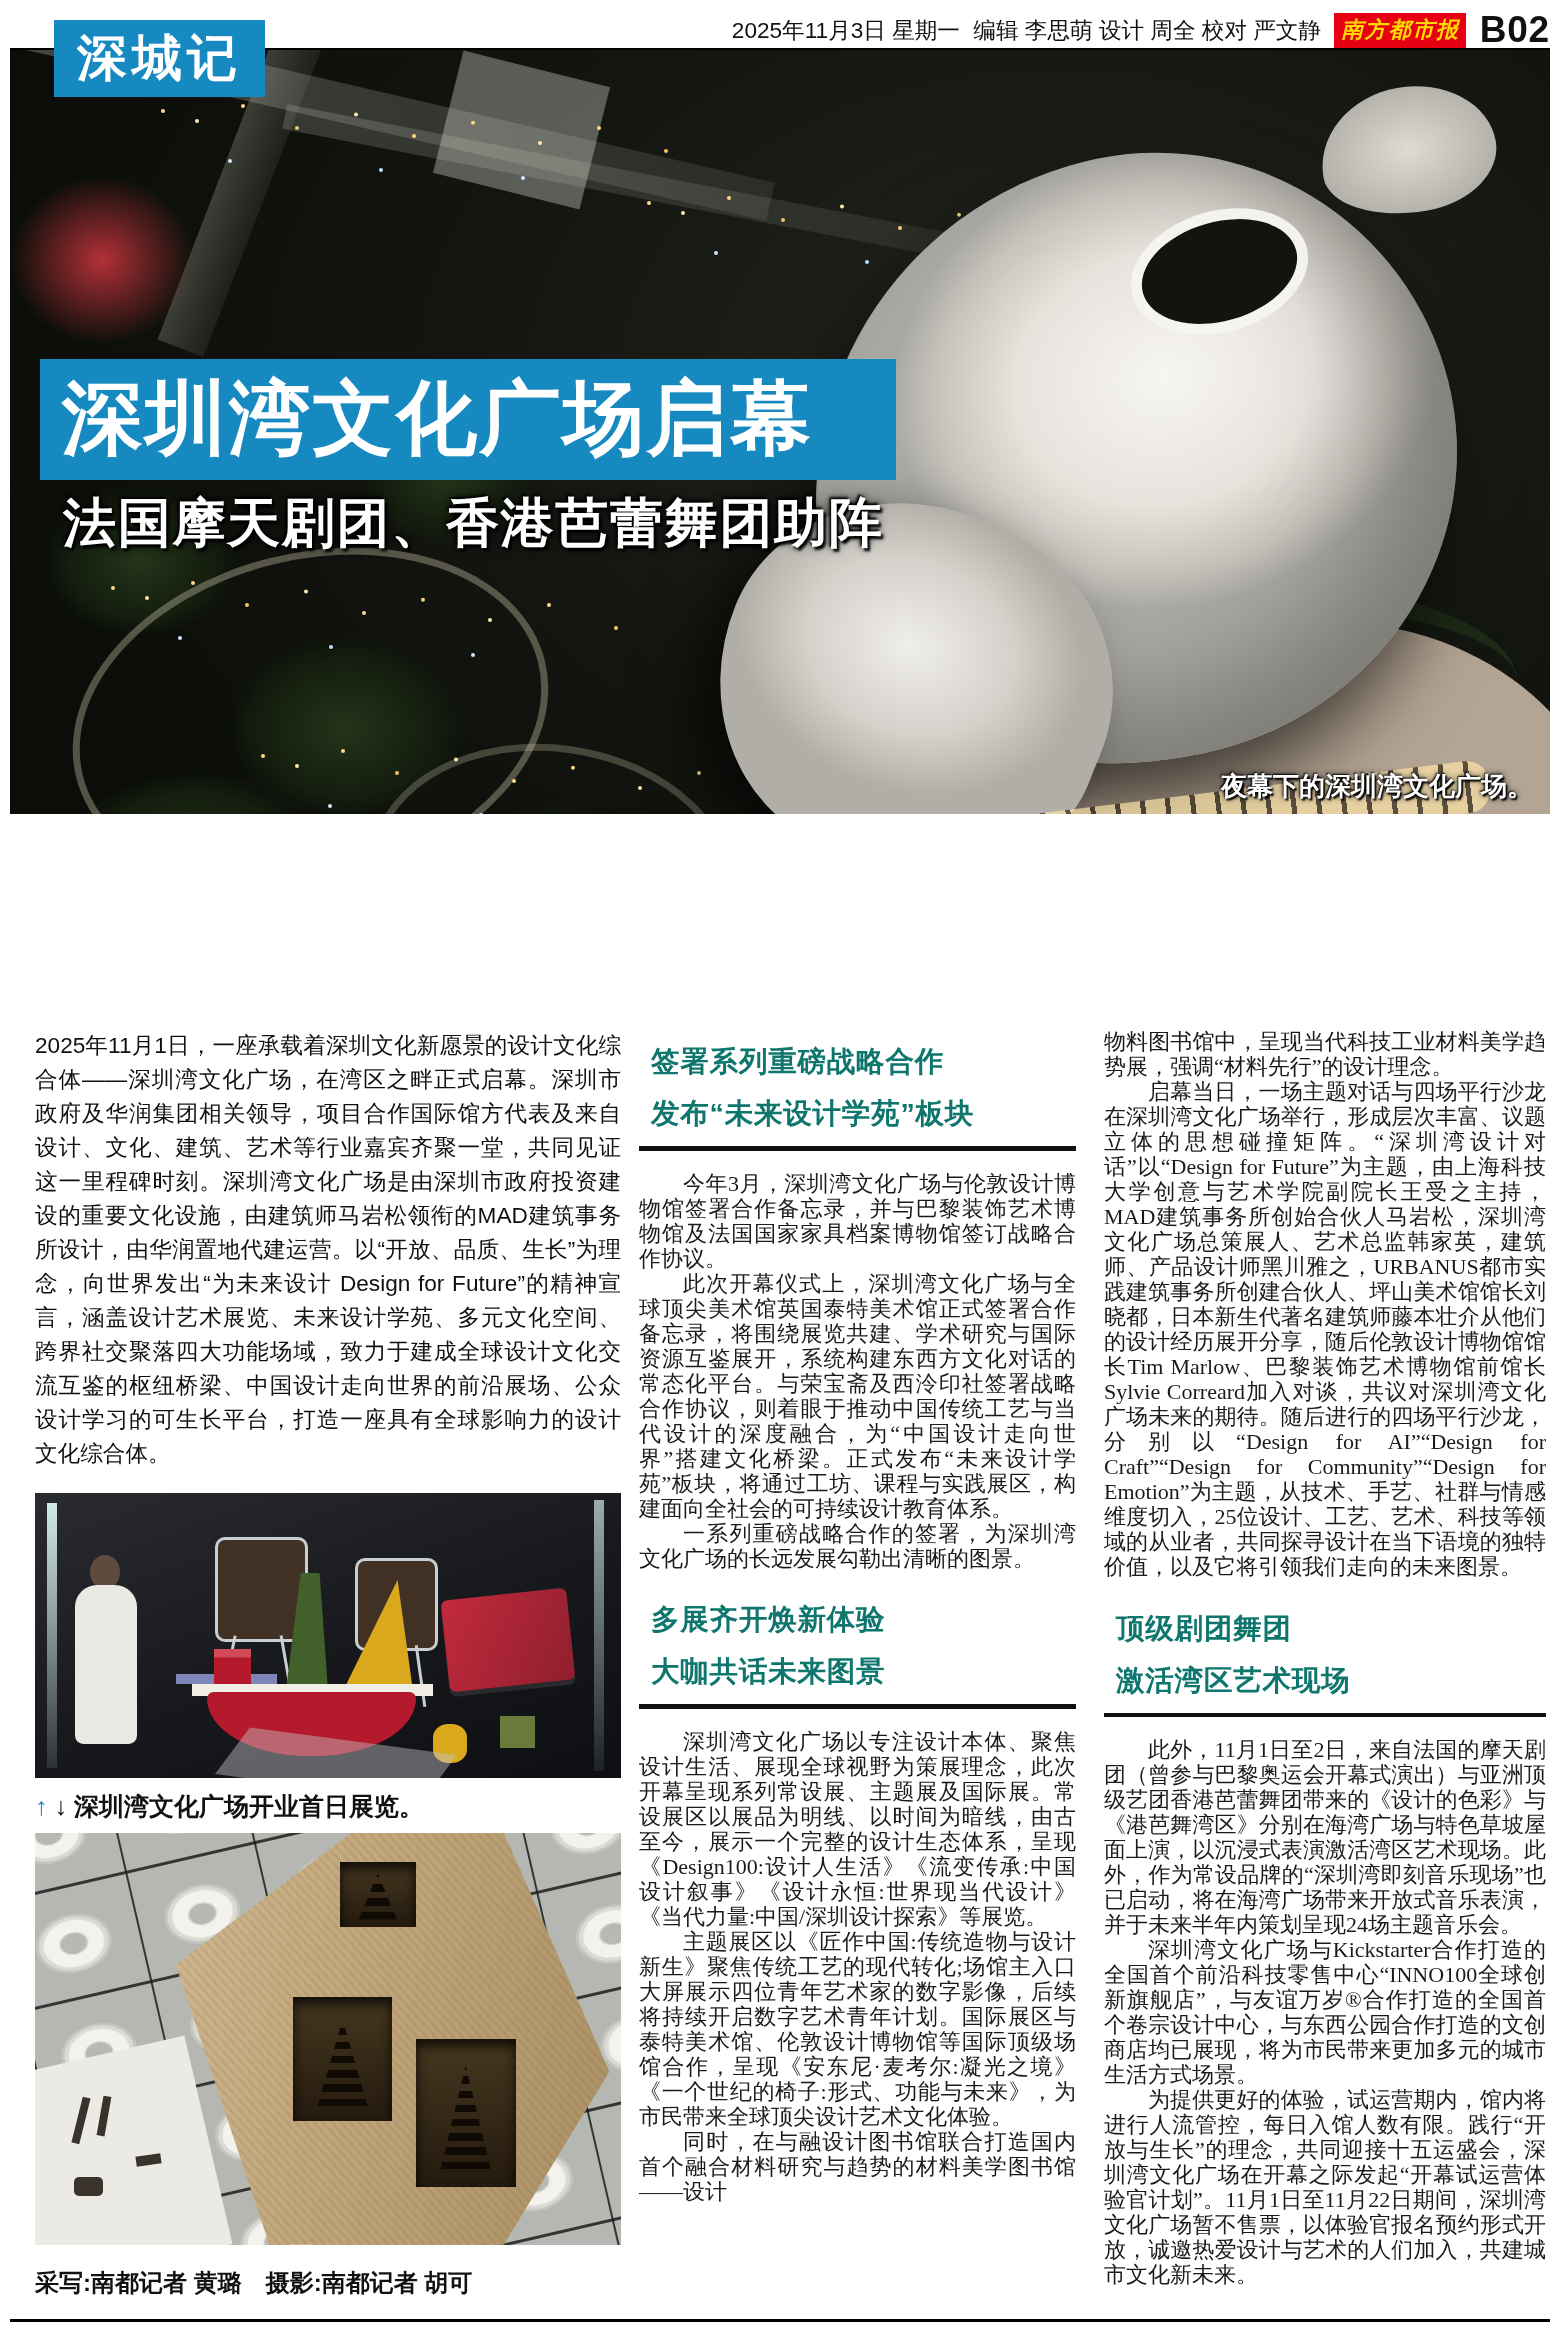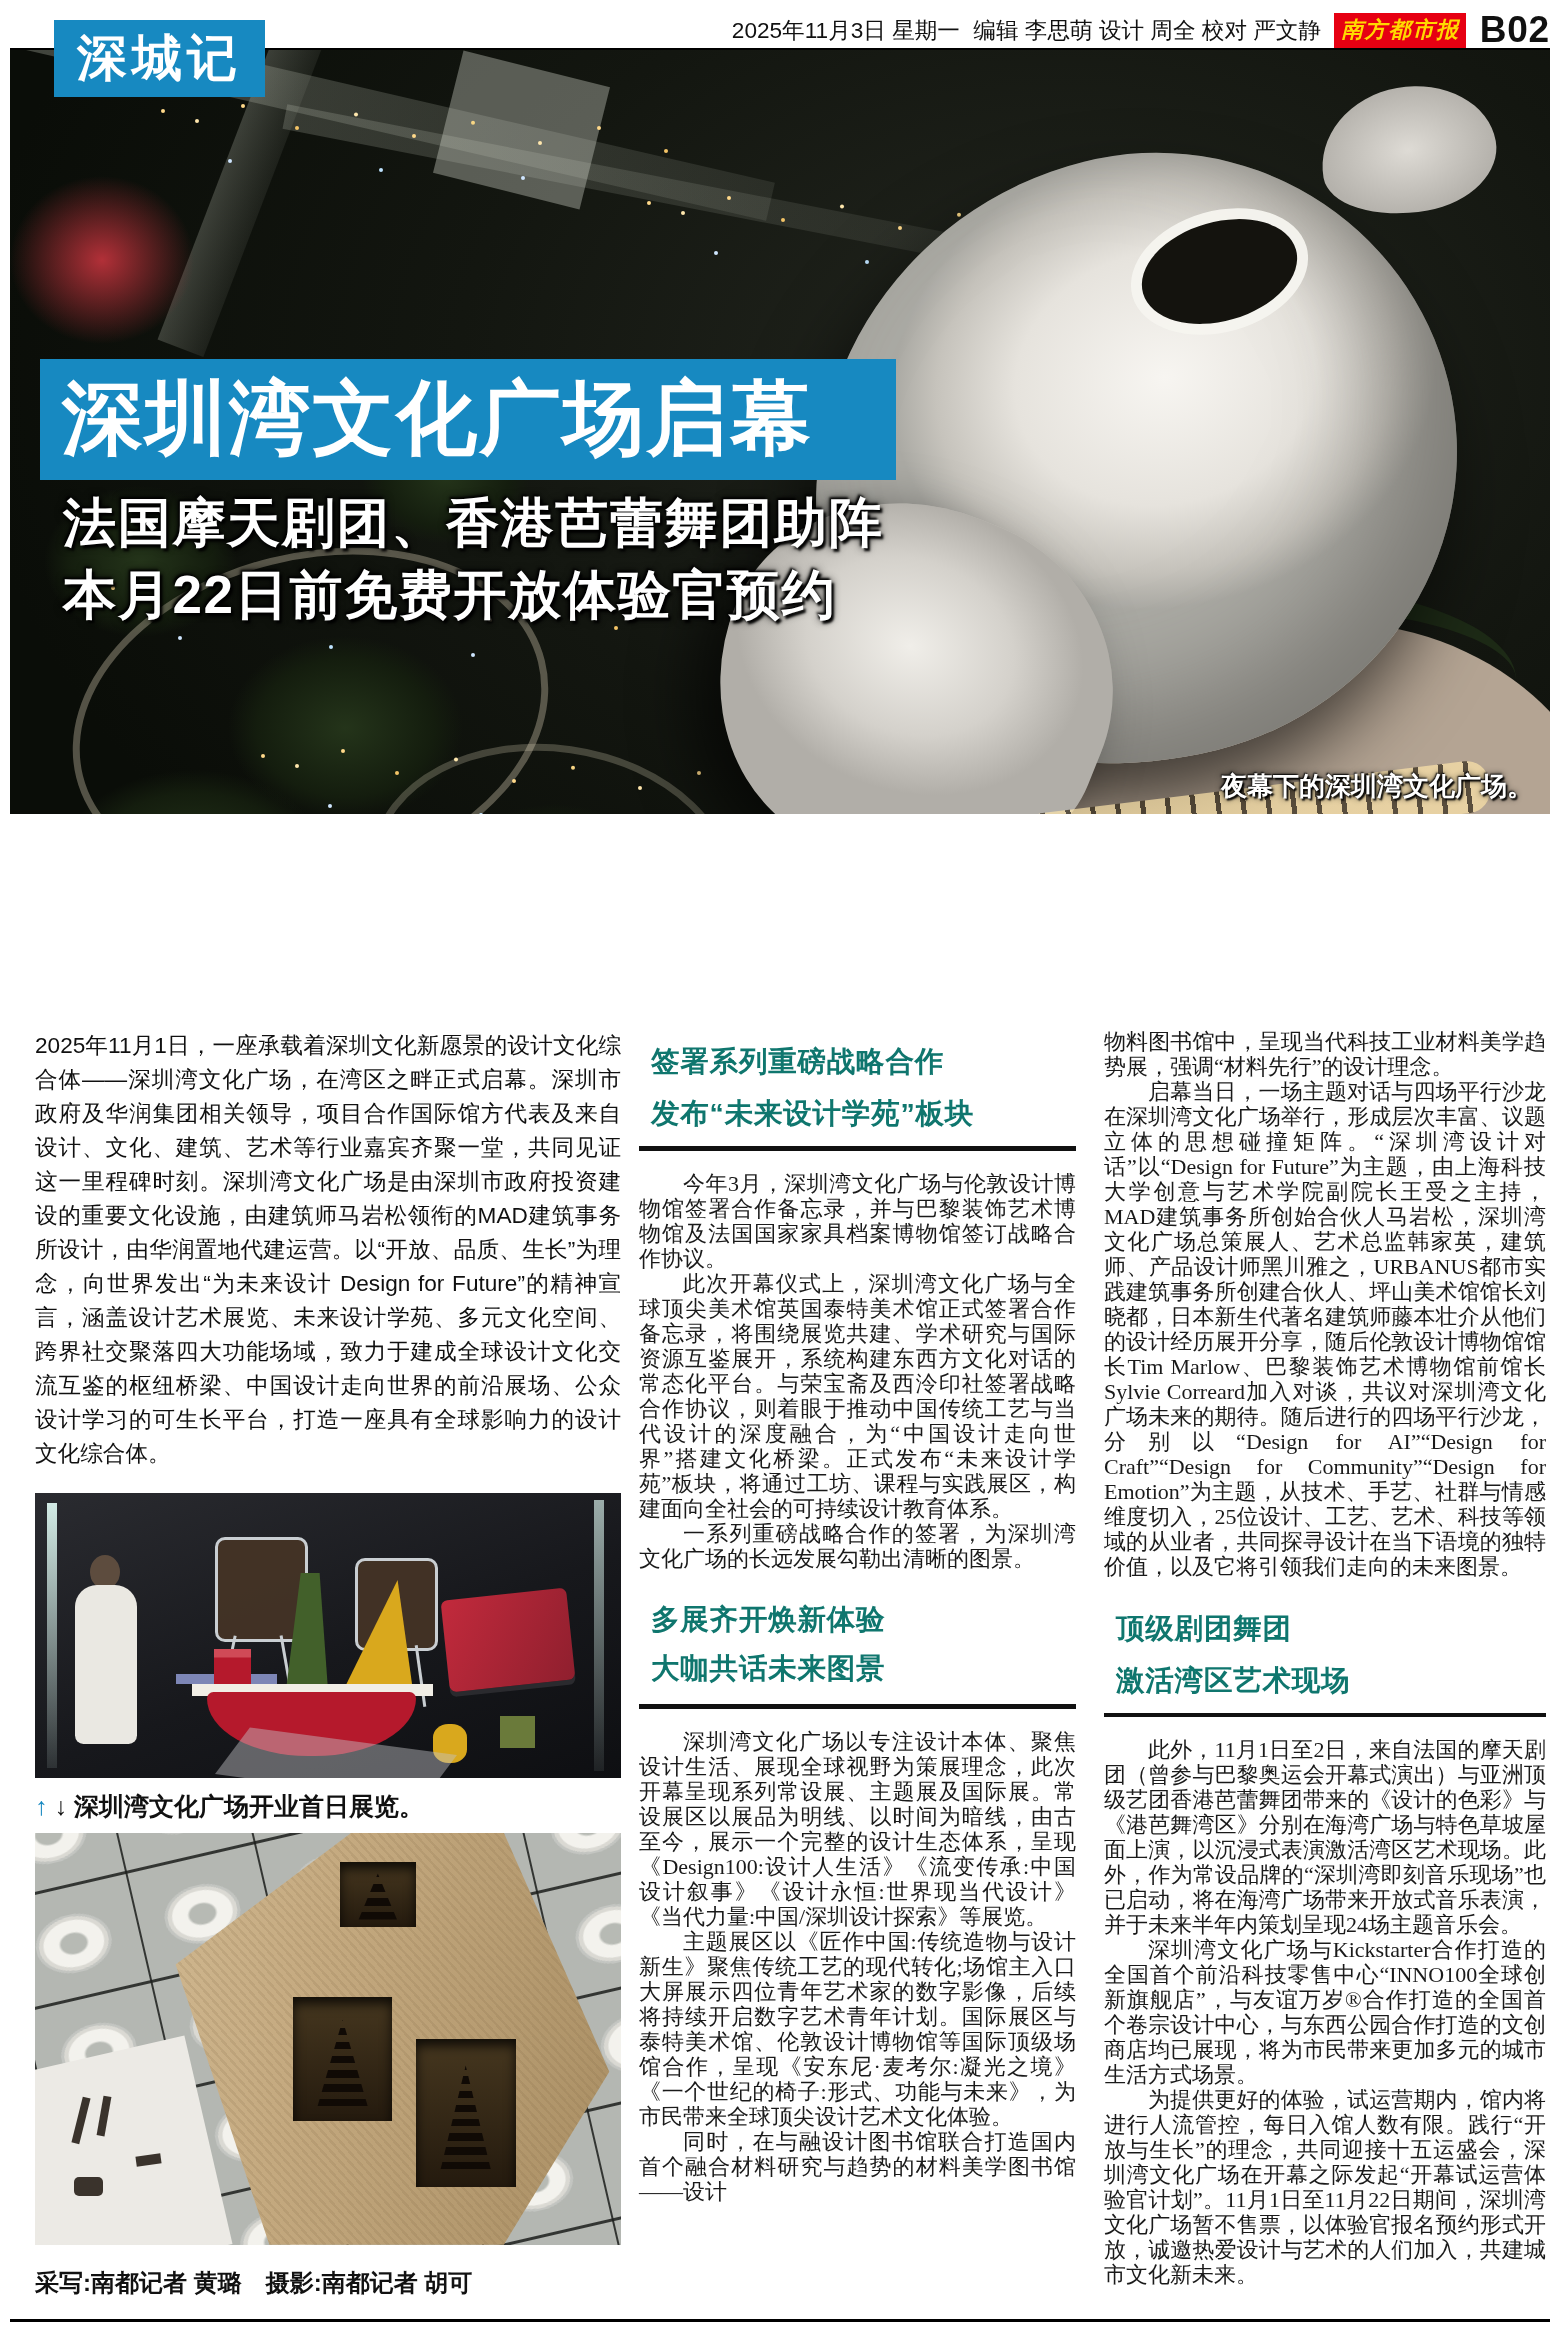--- a/index.html
+++ b/index.html
@@ -167,21 +167,20 @@
     <div id="bld-small" class="abs"></div>
     <div id="glass-strip" class="abs"></div>
 
     <div id="hero-caption" class="abs">夜幕下的深圳湾文化广场。</div>
   </div>
 
   <div id="headline-box" class="abs">
     <span id="headline">深圳湾文化广场启幕</span>
   </div>
   <div id="deck1" class="deck">法国摩天剧团、香港芭蕾舞团助阵</div>
-  <div id="deck2" class="deck">本月22日前免费开放体验官预约</div>
 
   <div id="col-left" class="col">
     <p id="intro">2025年11月1日，一座承载着深圳文化新愿景的设计文化综合体——深圳湾文化广场，在湾区之畔正式启幕。深圳市政府及华润集团相关领导，项目合作国际馆方代表及来自设计、文化、建筑、艺术等行业嘉宾齐聚一堂，共同见证这一里程碑时刻。深圳湾文化广场是由深圳市政府投资建设的重要文化设施，由建筑师马岩松领衔的MAD建筑事务所设计，由华润置地代建运营。以“开放、品质、生长”为理念，向世界发出“为未来设计 Design for Future”的精神宣言，涵盖设计艺术展览、未来设计学苑、多元文化空间、跨界社交聚落四大功能场域，致力于建成全球设计文化交流互鉴的枢纽桥梁、中国设计走向世界的前沿展场、公众设计学习的可生长平台，打造一座具有全球影响力的设计文化综合体。</p>
 
     <div id="photo1" class="lphoto">
       <div class="glass-edge" style="left:11.7px;top:10px;height:265px;"></div>
       <div class="glass-edge" style="right:17px;top:6.7px;height:271px;opacity:.7;"></div>
       <div id="person-head"></div>
       <div id="person"></div>
       <div class="chrome" style="left:180px;top:44px;width:87px;height:99px;"></div>
@@ -232,21 +231,21 @@
   </div>
 
   <div id="col-mid" class="col body-text">
     <h2 class="col-head" style="font-family:'Liberation Sans',sans-serif;">签署系列重磅战略合作</h2>
     <h2 class="col-head" style="font-family:'Liberation Sans',sans-serif;">发布“未来设计学苑”板块</h2>
     <div class="head-rule"></div>
     <p class="para">今年3月，深圳湾文化广场与伦敦设计博物馆签署合作备忘录，并与巴黎装饰艺术博物馆及法国国家家具档案博物馆签订战略合作协议。</p>
     <p class="para">此次开幕仪式上，深圳湾文化广场与全球顶尖美术馆英国泰特美术馆正式签署合作备忘录，将围绕展览共建、学术研究与国际资源互鉴展开，系统构建东西方文化对话的常态化平台。与荣宝斋及西泠印社签署战略合作协议，则着眼于推动中国传统工艺与当代设计的深度融合，为“中国设计走向世界”搭建文化桥梁。正式发布“未来设计学苑”板块，将通过工坊、课程与实践展区，构建面向全社会的可持续设计教育体系。</p>
     <p class="para">一系列重磅战略合作的签署，为深圳湾文化广场的长远发展勾勒出清晰的图景。</p>
     <h2 class="col-head later" style="font-family:'Liberation Sans',sans-serif;">多展齐开焕新体验</h2>
-    <h2 class="col-head" style="font-family:Liberation Mono, monospace;">大咖共话未来图景</h2>
+    <h2 class="col-head" style="font-family:Liberation Sans, sans-serif;">大咖共话未来图景</h2>
     <div class="head-rule"></div>
     <p class="para">深圳湾文化广场以专注设计本体、聚焦设计生活、展现全球视野为策展理念，此次开幕呈现系列常设展、主题展及国际展。常设展区以展品为明线、以时间为暗线，由古至今，展示一个完整的设计生态体系，呈现《Design100:设计人生活》《流变传承:中国设计叙事》《设计永恒:世界现当代设计》《当代力量:中国/深圳设计探索》等展览。</p>
     <p class="para">主题展区以《匠作中国:传统造物与设计新生》聚焦传统工艺的现代转化;场馆主入口大屏展示四位青年艺术家的数字影像，后续将持续开启数字艺术青年计划。国际展区与泰特美术馆、伦敦设计博物馆等国际顶级场馆合作，呈现《安东尼·麦考尔:凝光之境》《一个世纪的椅子:形式、功能与未来》，为市民带来全球顶尖设计艺术文化体验。</p>
     <p class="para">同时，在与融设计图书馆联合打造国内首个融合材料研究与趋势的材料美学图书馆——设计</p>
   </div>
 
   <div id="col-right" class="col body-text">
     <p class="para cont">物料图书馆中，呈现当代科技工业材料美学趋势展，强调“材料先行”的设计理念。</p>
     <p class="para">启幕当日，一场主题对话与四场平行沙龙在深圳湾文化广场举行，形成层次丰富、议题立体的思想碰撞矩阵。“深圳湾设计对话”以“Design for Future”为主题，由上海科技大学创意与艺术学院副院长王受之主持，MAD建筑事务所创始合伙人马岩松，深圳湾文化广场总策展人、艺术总监韩家英，建筑师、产品设计师黑川雅之，URBANUS都市实践建筑事务所创建合伙人、坪山美术馆馆长刘晓都，日本新生代著名建筑师藤本壮介从他们的设计经历展开分享，随后伦敦设计博物馆馆长Tim Marlow、巴黎装饰艺术博物馆前馆长Sylvie Correard加入对谈，共议对深圳湾文化广场未来的期待。随后进行的四场平行沙龙，分别以“Design for AI”“Design for Craft”“Design for Community”“Design for Emotion”为主题，从技术、手艺、社群与情感维度切入，25位设计、工艺、艺术、科技等领域的从业者，共同探寻设计在当下语境的独特价值，以及它将引领我们走向的未来图景。</p>
     <h2 class="col-head later" style="font-family:'Liberation Sans',sans-serif;">顶级剧团舞团</h2>

